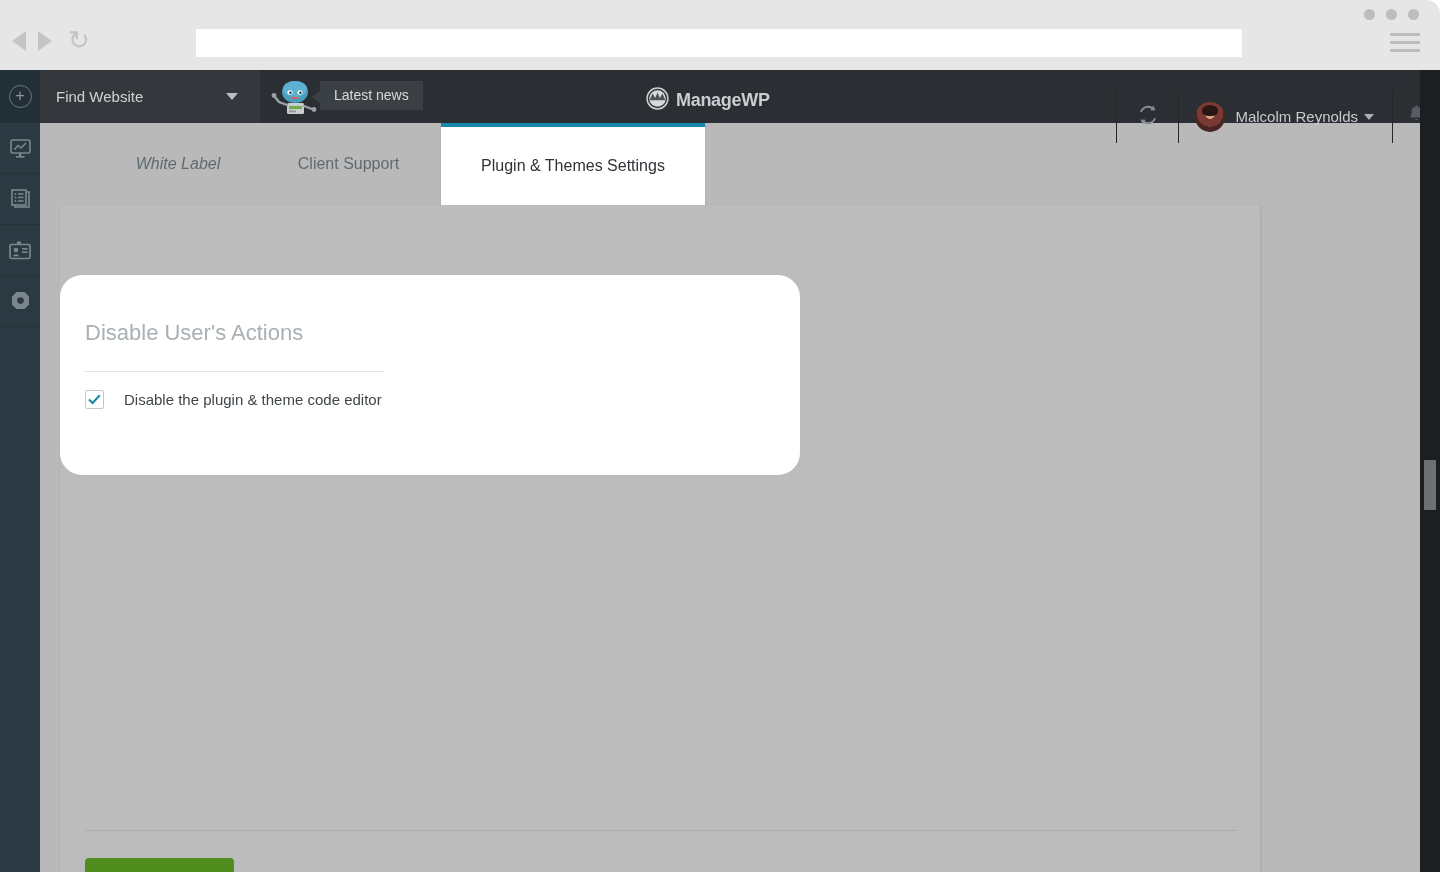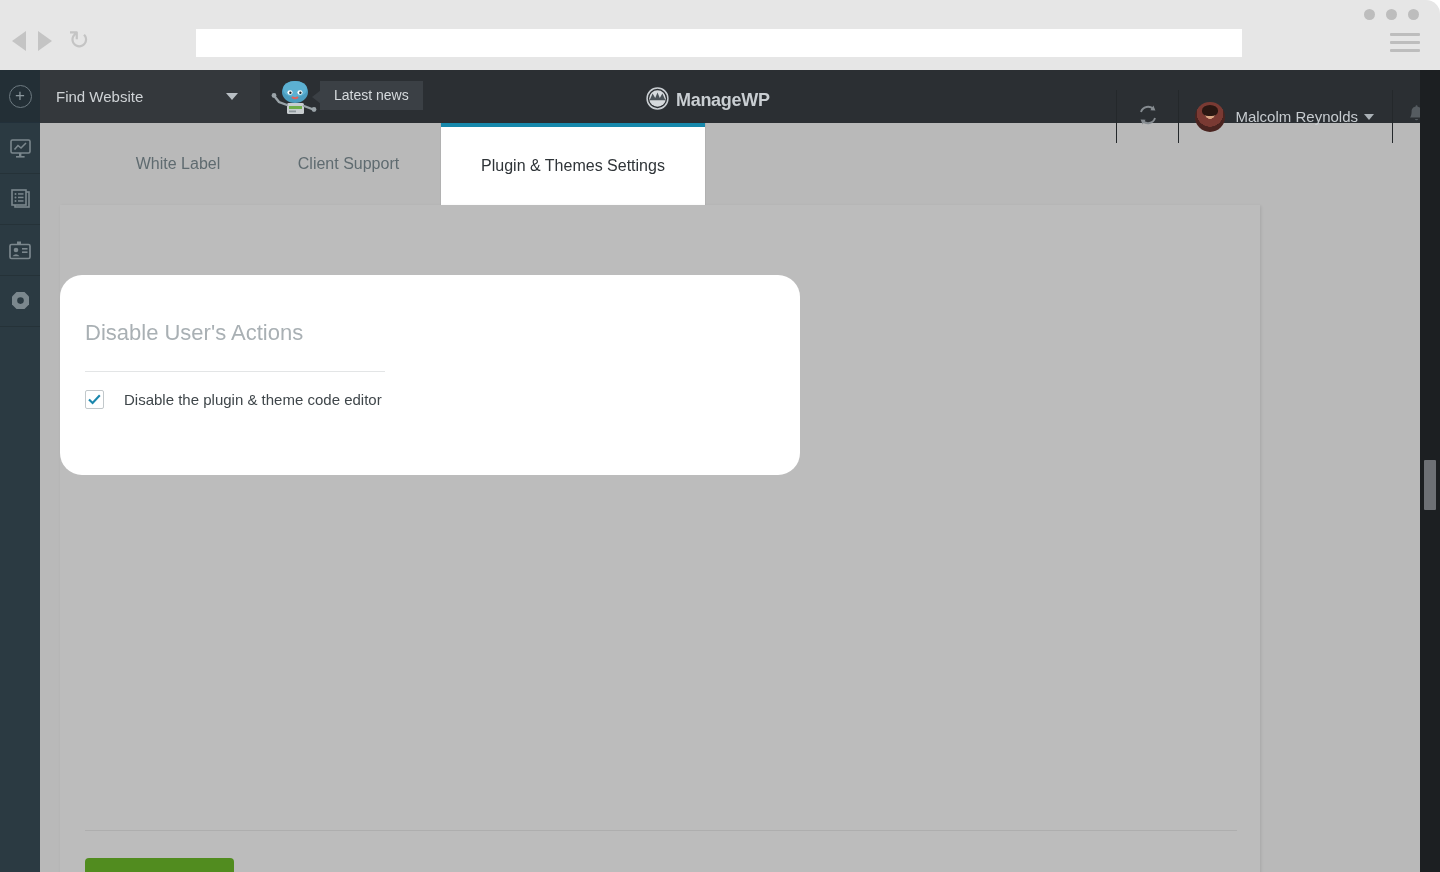--- a/index.html
+++ b/index.html
@@ -378,21 +378,21 @@
             <path d="M8.5 1.4 C5.3 1.4 3.6 3.6 3.6 6.6 C3.6 11 2 12.6 2 12.6 H15 C15 12.6 13.4 11 13.4 6.6 C13.4 3.6 11.7 1.4 8.5 1.4 Z" fill="#565c61"></path>
             <rect x="7.6" y="0.2" width="1.9" height="1.8" rx="0.8" fill="#565c61"></rect>
             <path d="M6.8 14 a1.8 1.8 0 0 0 3.4 0 Z" fill="#565c61"></path>
           </svg>
         </span>
       </div>
     </div>
   </div>
 
   <div id="tabs">
-    <div class="tab" style="left:60px;width:156px;">
+    <div class="tab" style="left:60px;width:156px;font-style:italic;">
       <span>White Label</span>
     </div>
     <div class="tab" style="left:216px;width:185px;justify-content:center;">
       <span>Client Support</span>
     </div>
     <div class="tab active" style="left:401px;width:264px;">
       <span>Plugin &amp; Themes Settings</span>
     </div>
   </div>
 

